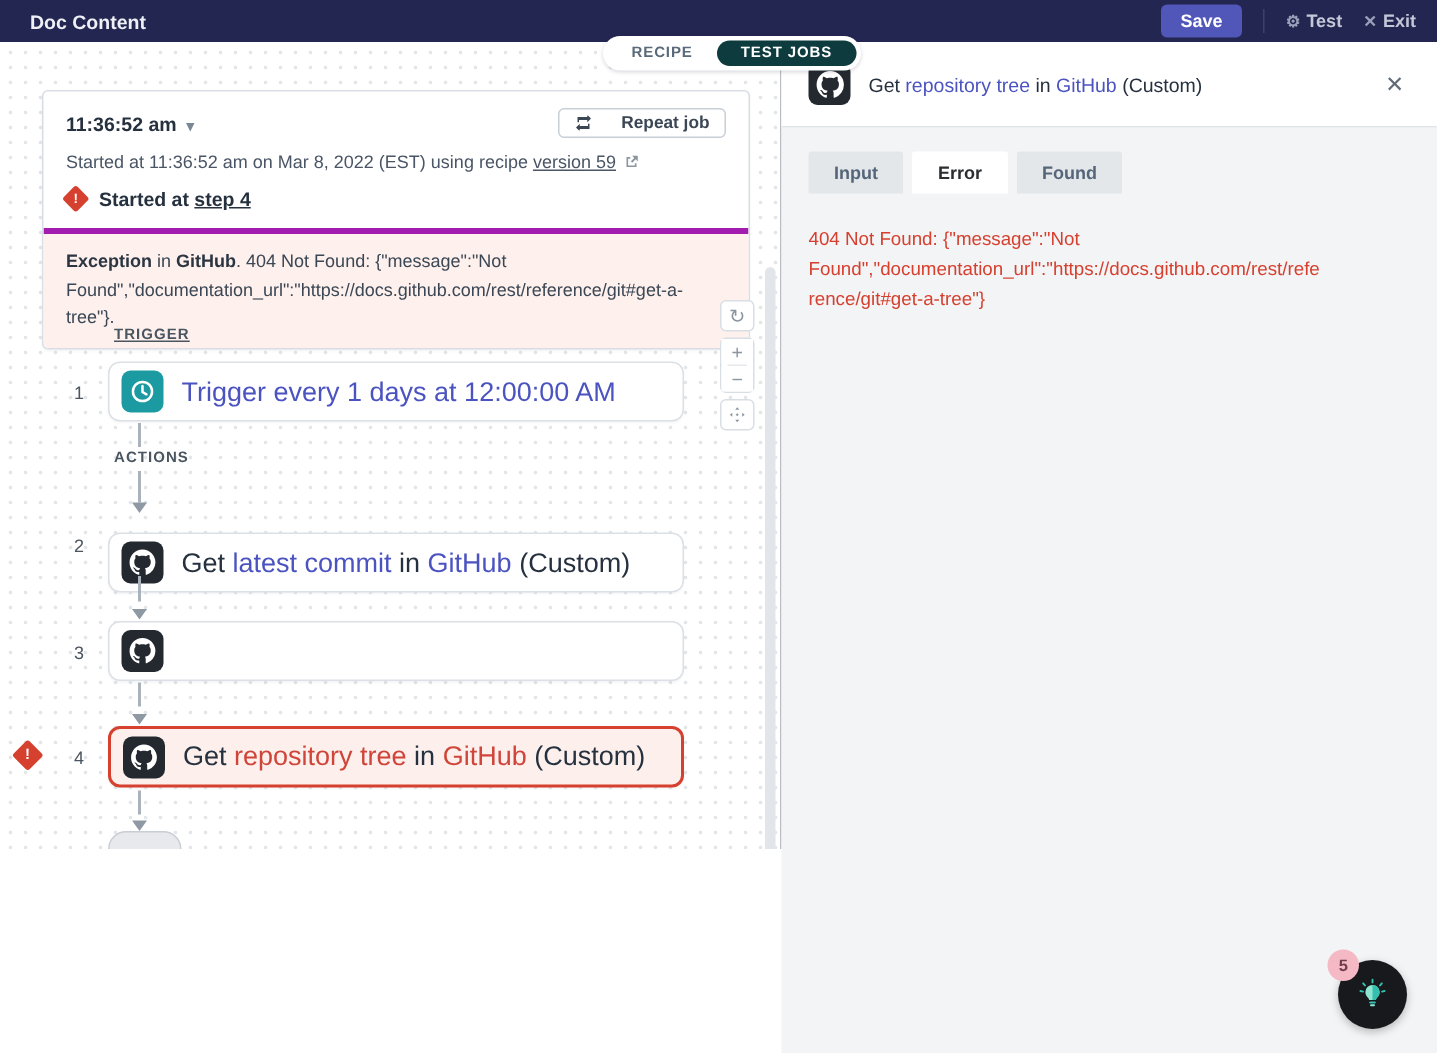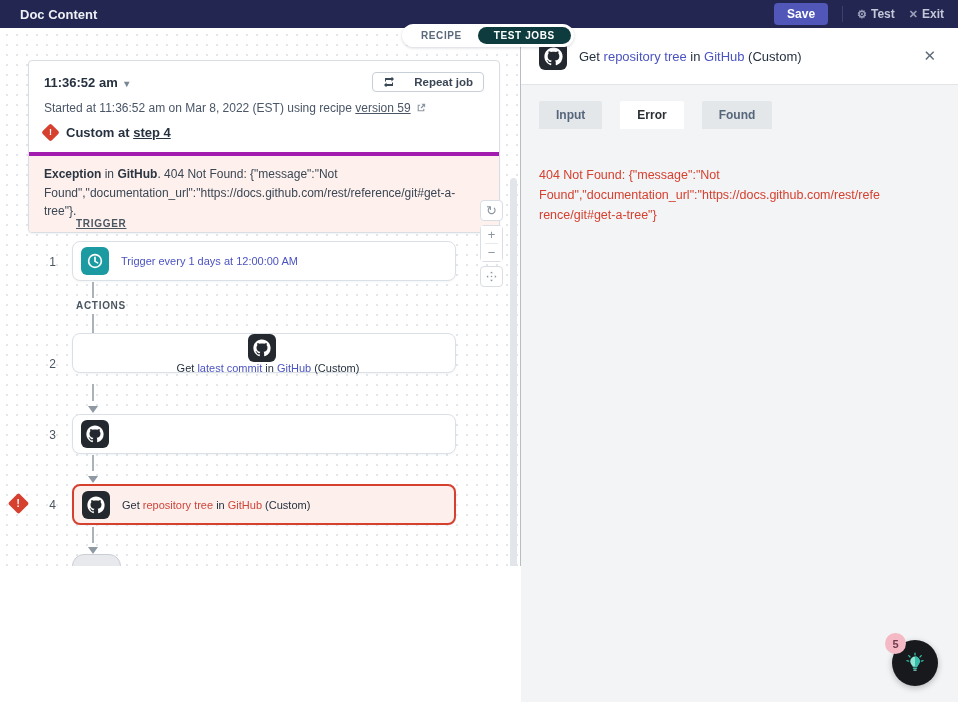--- a/index.html
+++ b/index.html
@@ -44,21 +44,21 @@
   .exception-box { background:#fdf0ed; border-top:4px solid #a21caf; border-radius:0 0 4px 4px; padding:9px 15px 11px 15px; font-size:12px; color:#3b4754; line-height:1.55; word-wrap:break-word; }
   .exception-box b { color:#2b3642; }
 
   
   .flow-label { position:absolute; font-size:10px; font-weight:bold; letter-spacing:.7px; color:#4a5560; }
   .step-card { position:absolute; left:72px; width:384px; height:40px; background:#fff; border:1px solid #dbe0e6; border-radius:8px; display:flex; align-items:center; padding:0 12px 0 8px; cursor:pointer; box-shadow:0 1px 2px rgba(40,50,70,.05); }
   .step-card.failed { background:#fcefec; border:2px solid #d6402f; height:41px; }
   .step-icon { width:28px; height:28px; border-radius:6px; display:flex; align-items:center; justify-content:center; flex:0 0 auto; }
   .step-icon.clock { background:#1b9ba1; }
   .step-icon.github { background:#24292f; }
-  .step-title { margin-left:12px; font-size:11px; color:#26313f; white-space:nowrap; }
+  .step-title { margin-left:12px; font-size:18px; color:#26313f; white-space:nowrap; }
   .step-title .lnk { color:#4b53c0; }
   .step-card.failed .step-title .lnk { color:#d0453a; }
   .step-num { position:absolute; width:18px; text-align:right; font-size:12px; color:#4a5560; }
   .conn { position:absolute; left:92px; width:1.5px; background:#aab3bb; }
   .conn-arrow { position:absolute; left:88px; width:0; height:0; border-left:5px solid transparent; border-right:5px solid transparent; border-top:7px solid #8e99a3; }
   .end-pill { position:absolute; left:72px; top:526px; background:#e7e9ec; border:1px solid #c9ced4; border-radius:12px; padding:21px 13px; font-size:12px; color:#3f4b57; cursor:pointer; }
   .flow-err-diamond { position:absolute; left:11px; top:468px; width:15px; height:15px; background:#d6402f; border-radius:2px; transform:rotate(45deg); display:flex; align-items:center; justify-content:center; }
   .flow-err-diamond span { transform:rotate(-45deg); color:#fff; font-size:10px; font-weight:bold; line-height:1; }
 
   
@@ -69,21 +69,21 @@
   .zgroup .zbtn { border:none; height:17px; font-size:13px; border-radius:0; }
   .zgroup .zdiv { height:1px; background:#e6e9ed; margin:0 4px; }
 
   
   .right-panel { flex:1; display:flex; flex-direction:column; background:#f3f4f6; position:relative; }
   .detail-header { height:57px; background:#fff; border-bottom:1px solid #e2e5e8; display:flex; align-items:center; padding:0 18px; gap:12px; }
   .detail-icon { width:28px; height:28px; border-radius:6px; background:#24292f; display:flex; align-items:center; justify-content:center; flex:0 0 auto; }
   .detail-title { font-size:13px; color:#26313f; flex:1; white-space:nowrap; overflow:hidden; }
   .detail-title .lnk { color:#4b53c0; }
   .close-x { font-size:15px; color:#5f6b78; cursor:pointer; padding:2px 4px; }
-  .detail-tabs { display:flex; gap:18px; margin:16px 0 16px 18px; }
+  .detail-tabs { display:flex; gap:6px; margin:16px 0 0 18px; }
   .dtab { font-size:12px; font-weight:bold; color:#56667a; background:#e4e7ea; padding:7px 17px; border-radius:2px 2px 0 0; cursor:pointer; }
   .dtab.active { background:#fff; color:#2b2f33; }
   .error-output { margin:20px 18px; width:342px; font-size:12.5px; line-height:1.6; color:#d6402f; overflow-wrap:break-word; }
 
   
   .assist-btn { position:absolute; right:20px; bottom:16px; width:46px; height:46px; border-radius:50%; background:#17191c; display:flex; align-items:center; justify-content:center; cursor:pointer; box-shadow:0 2px 6px rgba(0,0,0,.25); }
   .assist-badge { position:absolute; left:-7px; top:-7px; width:21px; height:21px; border-radius:50%; background:#f4b9c4; color:#703c4b; font-size:11px; font-weight:bold; display:flex; align-items:center; justify-content:center; }
 </style>
 </head>
 <body>
@@ -131,21 +131,21 @@
           <span>Started at 11:36:52 am on Mar 8, 2022 (EST) using recipe </span><span class="version-link">version 59</span>
           <svg class="ext-ico" width="10" height="10" viewBox="0 0 12 12">
               <path d="M2 2h3v1.3H3.3v5.4h5.4V7H10v3H2z" fill="#8a95a0"></path>
               <path d="M6.5 1H11v4.5L9.3 3.8 6.6 6.5 5.5 5.4l2.7-2.7z" fill="#8a95a0"></path>
             </svg>
         </div>
         <div class="job-row3">
           <span class="err-diamond">
               <span>!</span>
             </span>
-          <span><span>Custom at </span><span class="step-link">step 4</span></span>
+          <span><span>Started at </span><span class="step-link">step 4</span></span>
         </div>
       </div>
       <div class="exception-box">
         <b>Exception</b><span> in </span><b>GitHub</b><span>. 404 Not Found: {"message":"Not Found","documentation_url":"https://docs.github.com/rest/reference/git#get-a-tree"}.</span>
       </div>
     </div>
 
     <div class="flow-label" style="left:76px; top:190px;text-decoration:underline;">TRIGGER</div>
 
     <span class="step-num" style="left:38px; top:227px;">1</span>
@@ -160,21 +160,21 @@
     </div>
 
     <div class="conn" style="top:254px; height:16px;"></div>
 
     <div class="flow-label" style="left:76px; top:272px;">ACTIONS</div>
 
     <div class="conn" style="top:286px; height:21px;"></div>
     <div class="conn-arrow" style="top:307px;"></div>
 
     <span class="step-num" style="left:38px; top:329px;">2</span>
-    <div class="step-card" style="top:305px;flex-direction:column;">
+    <div class="step-card" style="top:327px;">
       <div class="step-icon github">
         <svg width="18" height="18" viewBox="0 0 24 24">
             <path fill="#fff" d="M12 .5C5.65.5.5 5.65.5 12c0 5.08 3.29 9.39 7.86 10.91.58.11.79-.25.79-.55 0-.27-.01-1-.02-1.96-3.2.69-3.87-1.54-3.87-1.54-.52-1.33-1.28-1.68-1.28-1.68-1.04-.71.08-.7.08-.7 1.15.08 1.76 1.18 1.76 1.18 1.03 1.76 2.69 1.25 3.35.96.1-.74.4-1.25.73-1.54-2.55-.29-5.23-1.28-5.23-5.68 0-1.25.45-2.28 1.18-3.08-.12-.29-.51-1.46.11-3.04 0 0 .97-.31 3.16 1.18.92-.26 1.9-.38 2.88-.39.98 0 1.96.13 2.88.39 2.19-1.49 3.15-1.18 3.15-1.18.63 1.58.23 2.75.12 3.04.74.8 1.18 1.83 1.18 3.08 0 4.41-2.69 5.38-5.25 5.67.41.36.78 1.06.78 2.13 0 1.54-.01 2.77-.01 3.15 0 .31.21.67.8.55A11.52 11.52 0 0 0 23.5 12C23.5 5.65 18.35.5 12 .5z"></path>
           </svg>
       </div>
       <div class="step-title"><span>Get </span><span class="lnk">latest commit</span><span> in </span><span class="lnk">GitHub</span><span> (Custom)</span></div>
     </div>
 
     <div class="conn" style="top:356px; height:17px;"></div>
     <div class="conn-arrow" style="top:378px;"></div>

